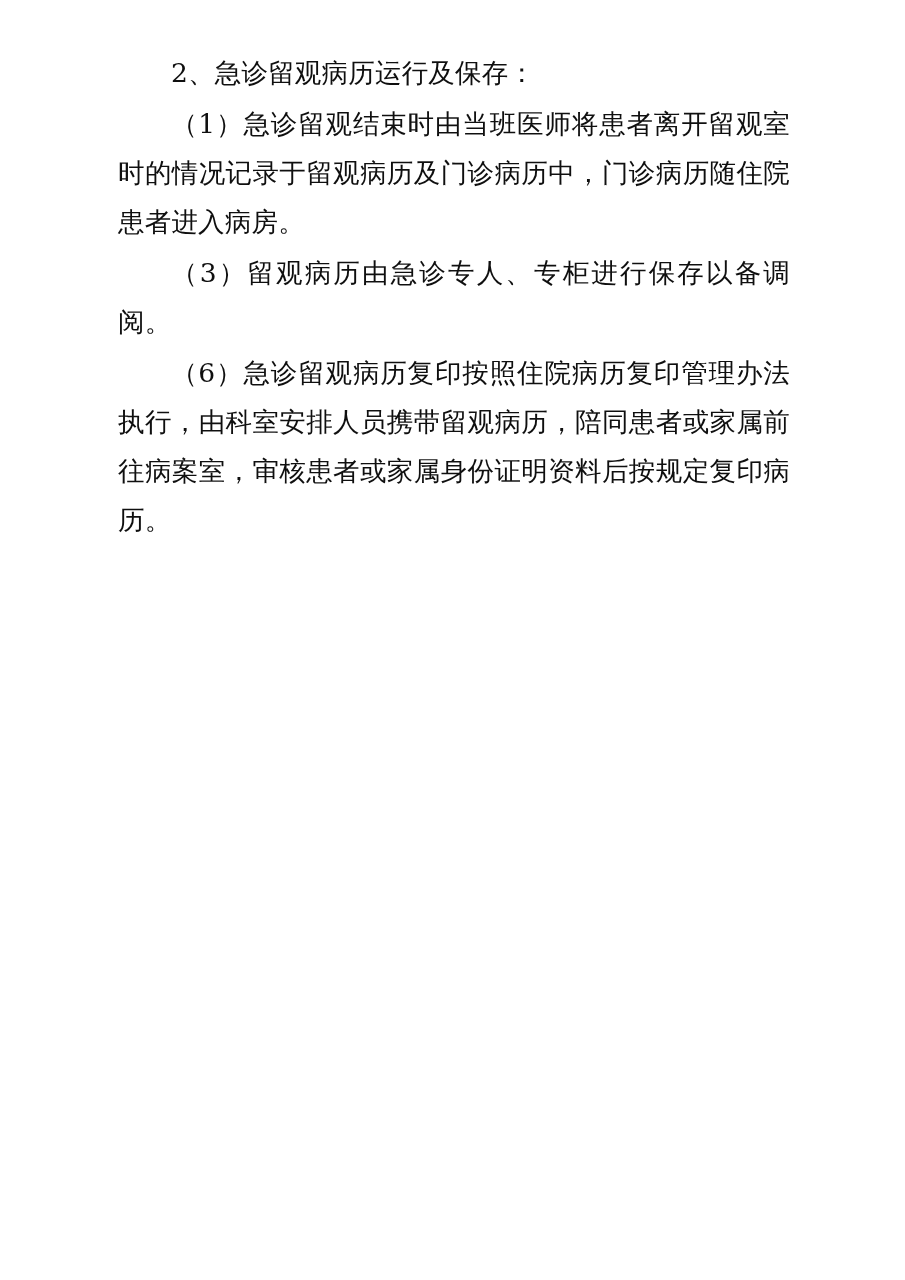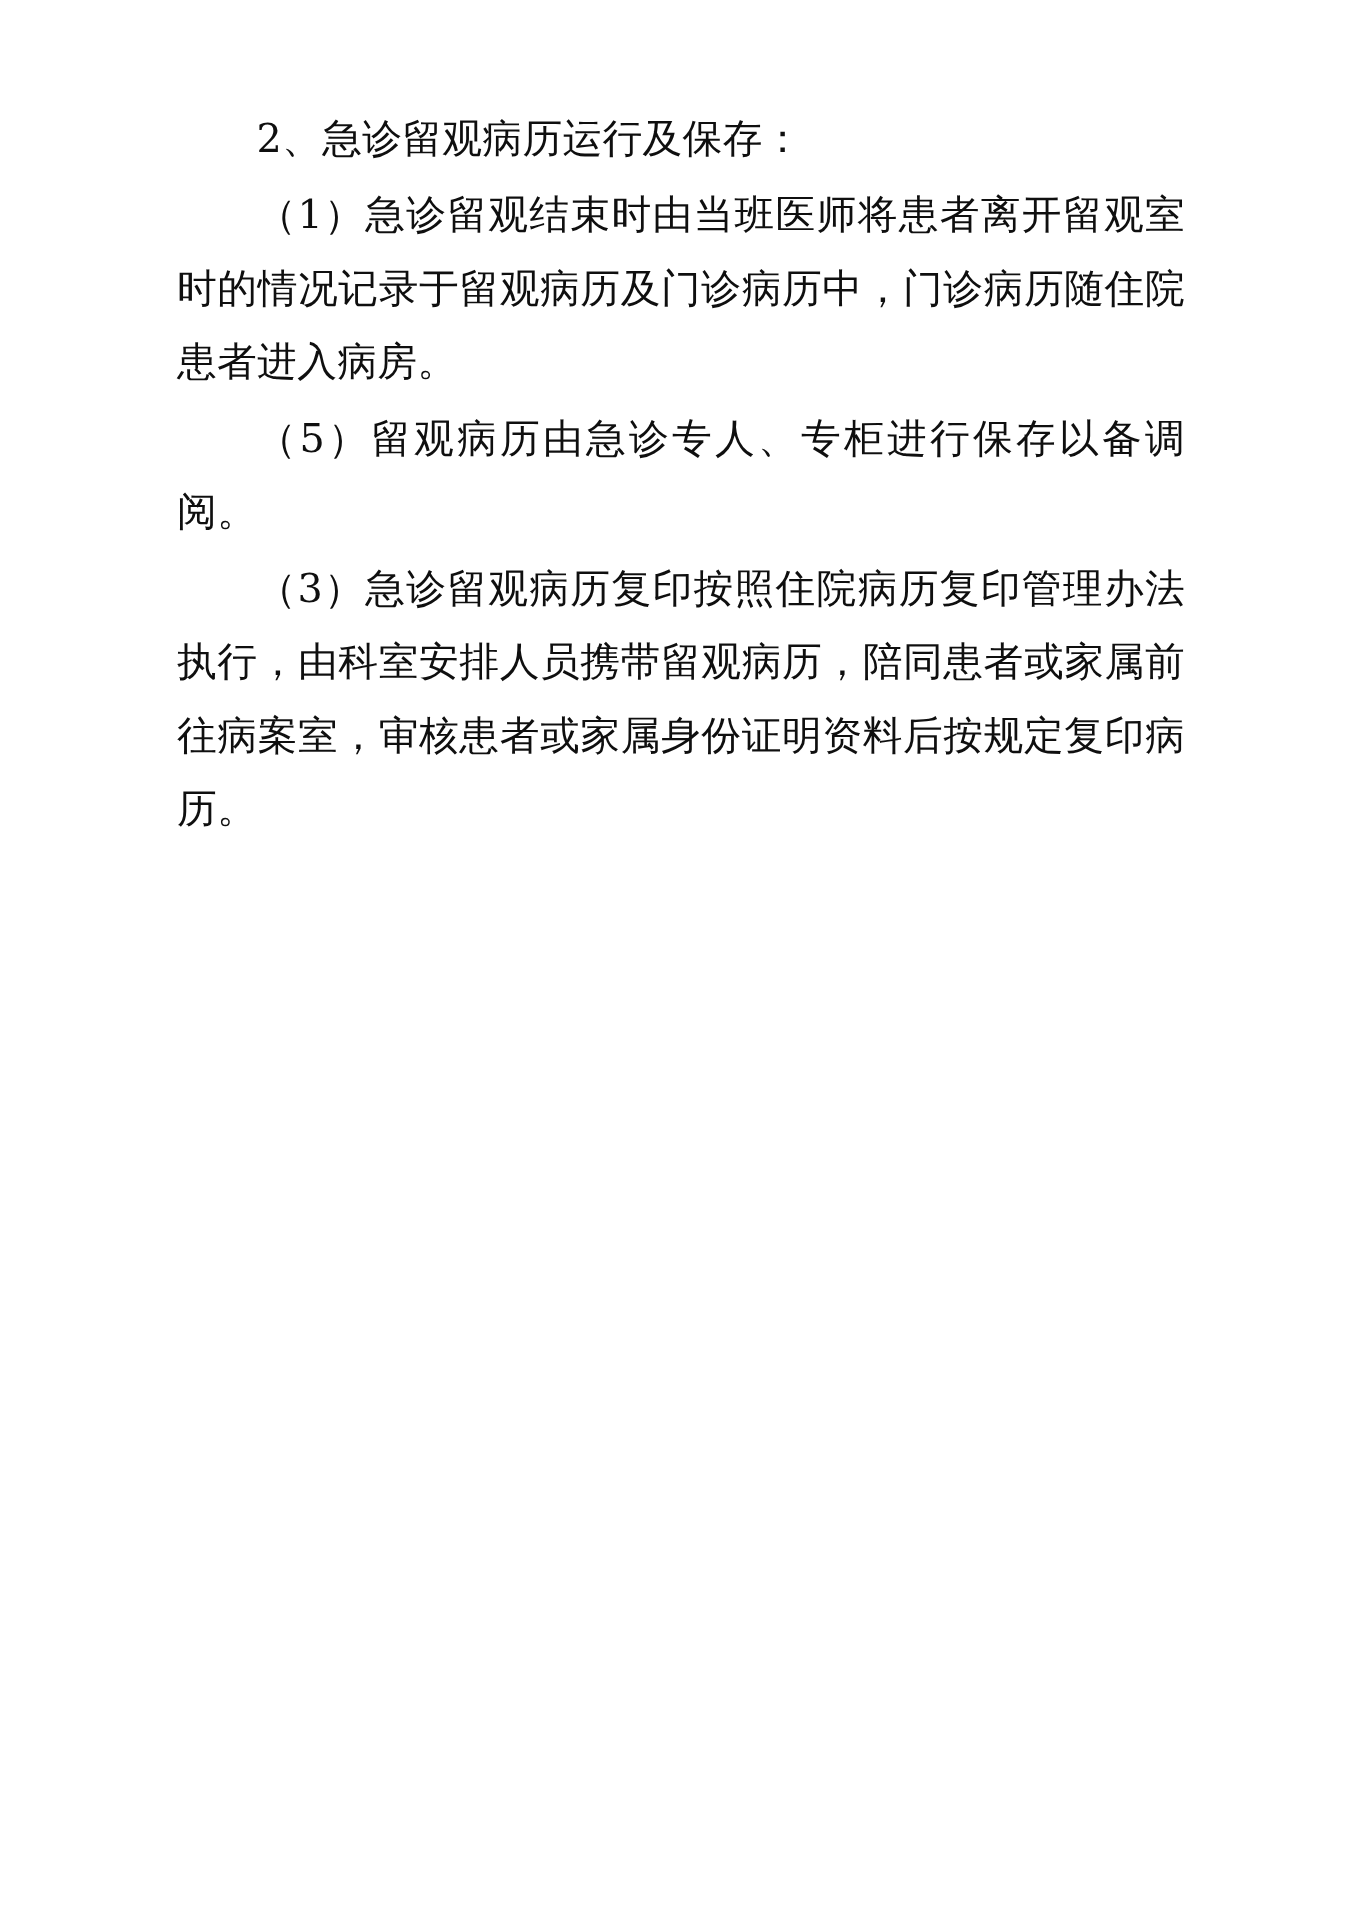--- a/index.html
+++ b/index.html
@@ -13,21 +13,21 @@
     overflow: hidden;
     font-family: "DejaVu Serif", "Liberation Serif", serif;
     color: #0f0f0f;
   }
   .page {
     position: relative;
     width: 905px;
     height: 1280px;
     background: #ffffff;
     box-sizing: border-box;
-    padding: 68px 112px 0 118px;
+    padding: 48px 112px 0 118px;
   }
   .doc-body {
     width: 672px;
   }
   p.para {
     margin: 0 0 2px 0;
     font-size: 26.5px;
     line-height: 49px;
     text-align: justify;
     text-justify: inter-ideograph;
@@ -49,19 +49,19 @@
 </head>
 <body>
 
 <div class="page">
   <div class="doc-body">
 
     <p class="para indent last-line-left">2、急诊留观病历运行及保存：</p>
 
     <p class="para indent justify-full">（1）急诊留观结束时由当班医师将患者离开留观室时的情况记录于留观病历及门诊病历中，门诊病历随住院患者进入病房。</p>
 
-    <p class="para indent last-line-left">（5）留观病历由急诊专人、专柜进行保存以备调阅。</p>
+    <p class="para indent last-line-left">（3）留观病历由急诊专人、专柜进行保存以备调阅。</p>
 
 
-    <p class="para indent justify-full">（3）急诊留观病历复印按照住院病历复印管理办法执行，由科室安排人员携带留观病历，陪同患者或家属前往病案室，审核患者或家属身份证明资料后按规定复印病历。</p>
+    <p class="para indent justify-full">（6）急诊留观病历复印按照住院病历复印管理办法执行，由科室安排人员携带留观病历，陪同患者或家属前往病案室，审核患者或家属身份证明资料后按规定复印病历。</p>
 
   </div>
 </div>
 
 </body></html>

